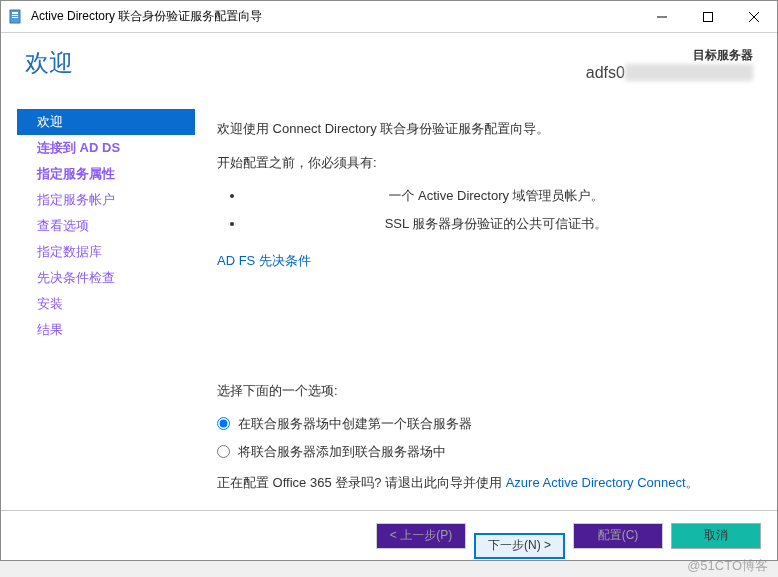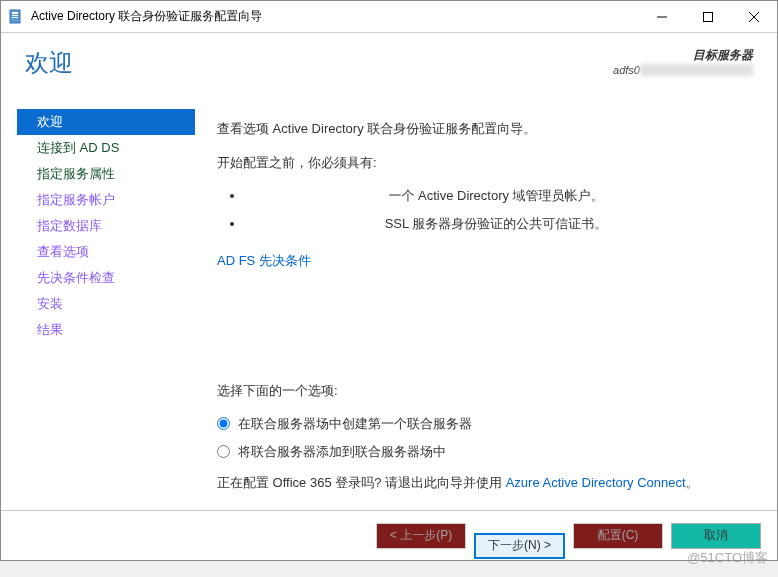--- a/index.html
+++ b/index.html
@@ -64,28 +64,27 @@
     }
     .page-title {
       font-size: 24px;
       font-weight: 300;
       color: #1e6bb8;
     }
     .target-area {
       text-align: right;
       font-size: 11px;
       color: #333;
-      font-style: italic;
     }
     .target-label {
       font-weight: bold;
       font-size: 12px;
     }
     .target-value {
-      font-size: 11px;
+      font-size: 16px;
       color: #444;
     }
     .target-value .blurred {
       background: #e0e0e0;
       color: transparent;
       filter: blur(2px);
       padding: 0 40px;
     }
     .body-area {
       flex: 1;
@@ -99,21 +98,22 @@
     }
     .sidebar-item {
       height: 26px;
       display: flex;
       align-items: center;
       font-size: 13px;
       padding-left: 16px;
       color: #8b5cf6;
     }
     .sidebar-item.enabled {
-      color: #14532d;
+      color: #8b5cf6;
+      font-weight: bold;
     }
     .sidebar-item.active {
       background: #0a6cce;
       color: #fff;
       margin-left: -4px;
       padding-left: 20px;
       width: 178px;
     }
     .content {
       flex: 1;
@@ -169,26 +169,26 @@
       color: #333;
       padding: 0 12px;
     }
     .btn.default {
       border: 2px solid #0078d7;
       background: #e5f1fb;
       margin-top: 20px;
     }
     .btn:disabled {
       color: #a0a0a0;
-      background: #7f1d1d;
+      background: #4c1d95;
       border-color: #cfcfcf;
     }
     .watermark {
       position: absolute;
-      bottom: 10px;
+      bottom: 2px;
       right: 10px;
       font-size: 13px;
       color: #888;
       opacity: 0.7;
     }
   </style>
 </head>
 <body>
 
 <div class="window">
@@ -240,38 +240,38 @@
       <div class="sidebar-item enabled">
           <span>连接到 AD DS</span>
         </div>
       <div class="sidebar-item enabled">
           <span>指定服务属性</span>
         </div>
       <div class="sidebar-item">
           <span>指定服务帐户</span>
         </div>
       <div class="sidebar-item">
+          <span>查看选项</span>
+        </div>
+      <div class="sidebar-item">
           <span>指定数据库</span>
         </div>
       <div class="sidebar-item">
-          <span>查看选项</span>
-        </div>
-      <div class="sidebar-item">
           <span>先决条件检查</span>
         </div>
       <div class="sidebar-item">
           <span>安装</span>
         </div>
       <div class="sidebar-item">
           <span>结果</span>
         </div>
     </div>
 
     <div class="content">
-      <p>查看选项 Active Directory 联合身份验证服务配置向导。</p>
+      <p>欢迎使用 Connect Directory 联合身份验证服务配置向导。</p>
       <p>开始配置之前，你必须具有:</p>
       <ul>
         <li>一个 Active Directory 域管理员帐户。</li>
         <li>SSL 服务器身份验证的公共可信证书。</li>
       </ul>
       <p><a class="link" href="#">AD FS 先决条件</a></p>
 
       <div class="spacer"></div>
 
       <p>选择下面的一个选项:</p>

